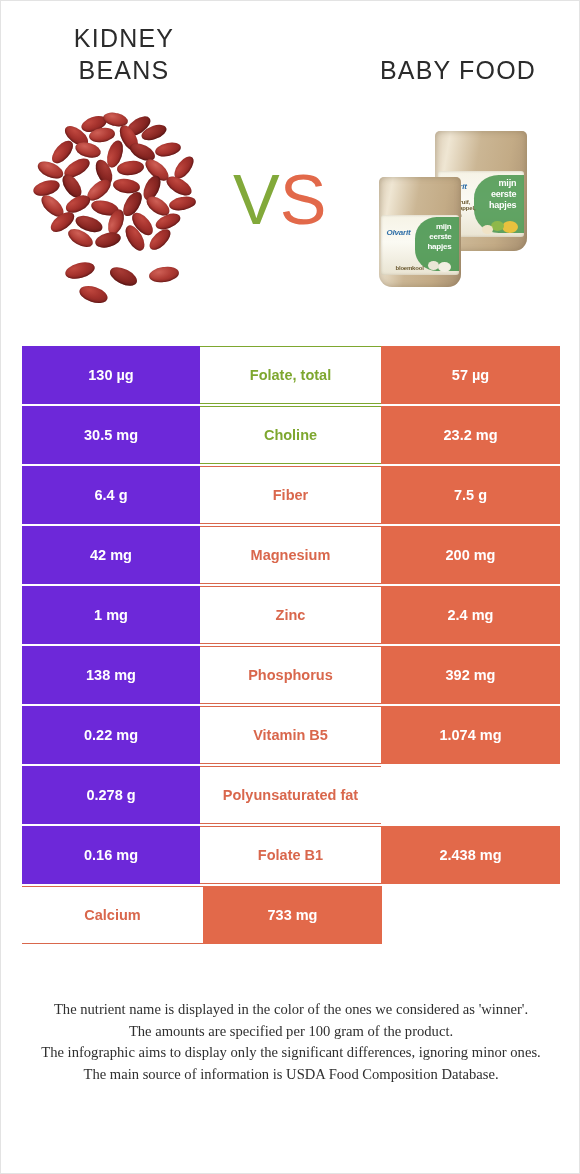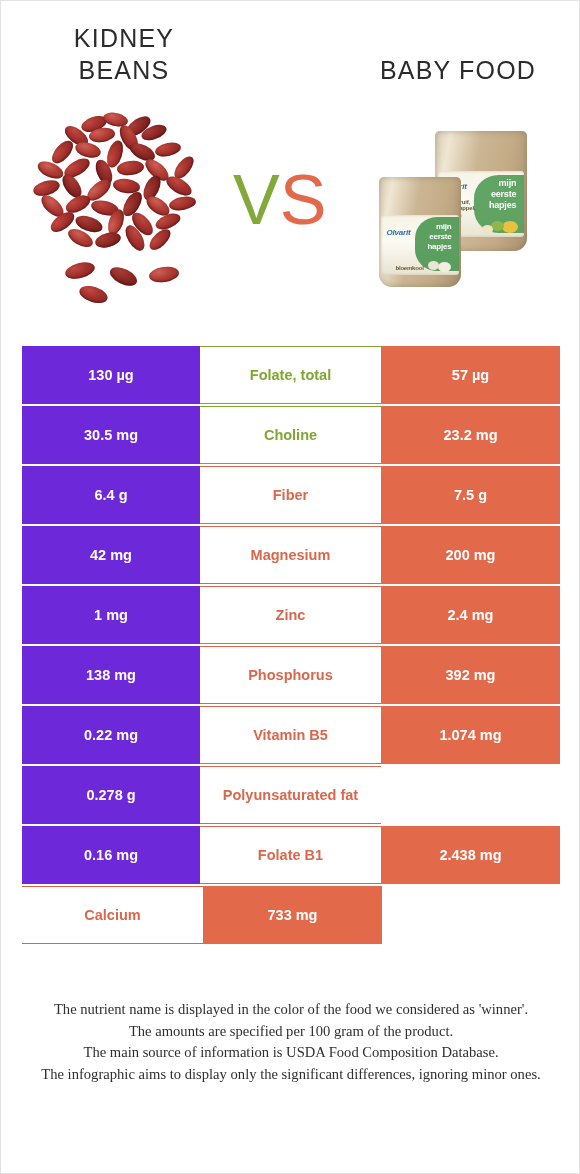--- a/index.html
+++ b/index.html
@@ -345,17 +345,17 @@
       <div class="cell cell-mid">Folate B1</div>
       <div class="cell cell-right">2.438 mg</div>
     </div>
     <div class="row win-orange">
       <div class="cell cell-mid">Calcium</div>
       <div class="cell cell-right">733 mg</div>
     </div>
   </div>
 
 <div class="footer">
-  <p>The nutrient name is displayed in the color of the food we considered as 'winner'.</p>
+  <p>The nutrient name is displayed in the color of the ones we considered as 'winner'.</p>
   <p>The amounts are specified per 100 gram of the product.</p>
+  <p>The infographic aims to display only the significant differences, ignoring minor ones.</p>
   <p>The main source of information is USDA Food Composition Database.</p>
-  <p>The infographic aims to display only the significant differences, ignoring minor ones.</p>
 </div>
 
 </body></html>

